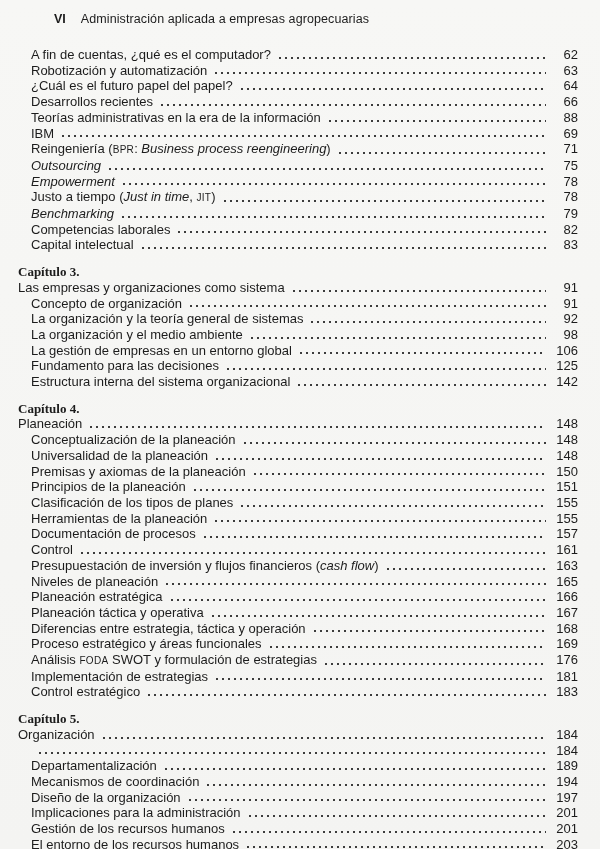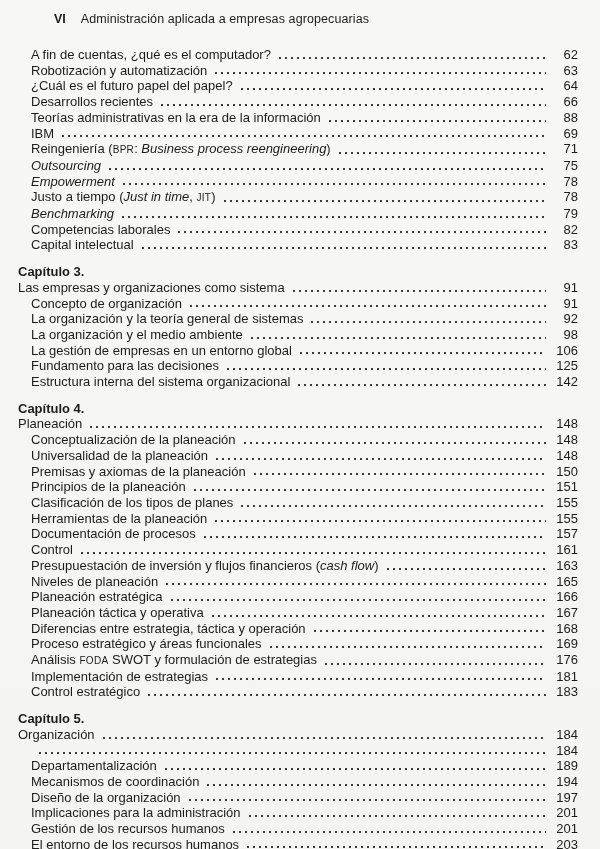--- a/index.html
+++ b/index.html
@@ -48,20 +48,21 @@
     background-repeat: repeat-x;
     background-position: 0 calc(100% - 3px);
   }
   .pagenum {
     min-width: 28px;
     text-align: right;
   }
   .chapter {
     font-weight: bold;
     margin-top: 11px;
+    font-family: Liberation Serif, serif;
   }
 </style>
 </head>
 <body>
 
 <div class="page">
   <div class="header">
     <span class="folio">VI</span>
     <span class="running-title">Administración aplicada a empresas agropecuarias</span>
   </div>

